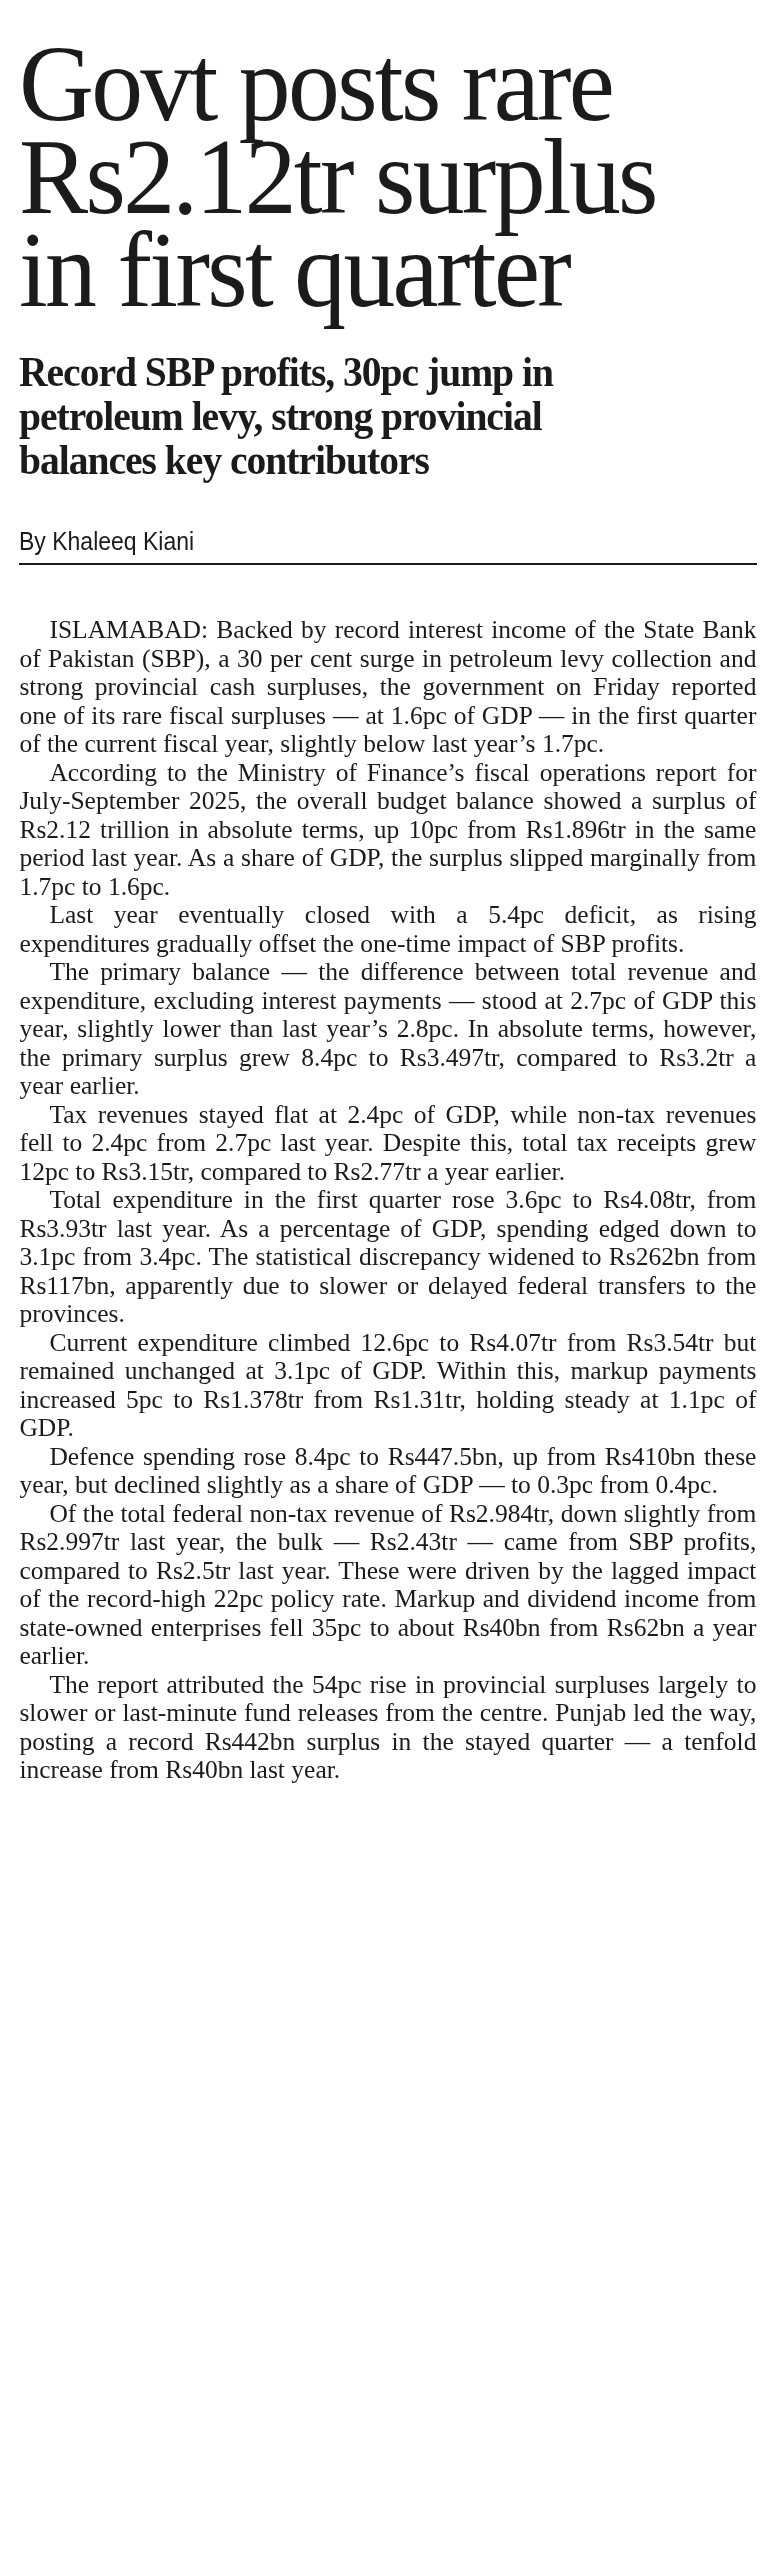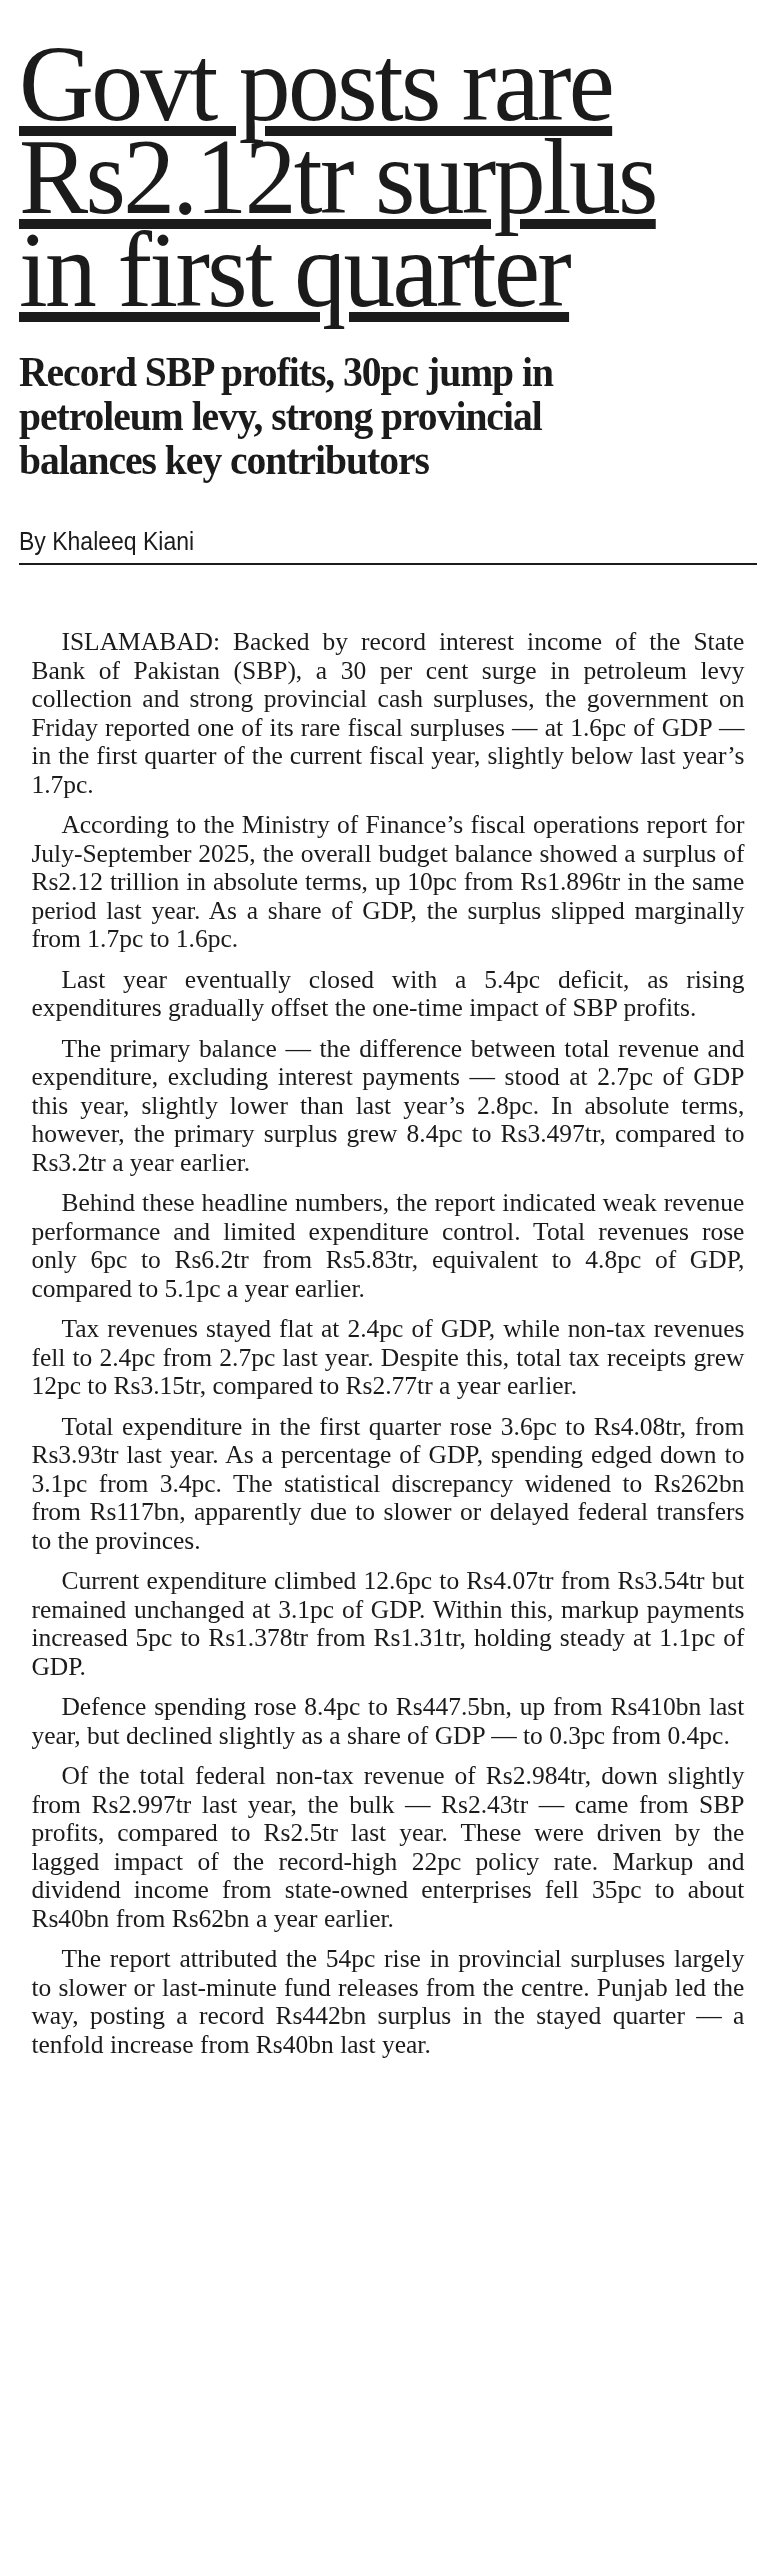--- a/index.html
+++ b/index.html
@@ -1,17 +1,17 @@
 <!DOCTYPE html>
 <html style="font-size:15px"><head>
 <meta charset="utf-8">
 <style>
   html, body { margin:0; padding:0; background:#ffffff; }
   body { width:768px; height:2576px; overflow:hidden; position:relative; color:#1b1b1b; }
-  .article { position:absolute; left:19.4px; top:0; width:737px;text-decoration:underline; }
+  .article { position:absolute; left:19.4px; top:0; width:737px; }
   .headline {
     font-family:"Liberation Serif", serif;
     font-size:108px; line-height:93px;
     letter-spacing:-2.8px;
     margin:0; padding-top:37px;
     font-weight:normal;
     transform:scaleX(0.96); transform-origin:left top;
     white-space:nowrap;
   }
   .headline span { display:block; }
@@ -31,21 +31,21 @@
     transform:scaleX(0.92); transform-origin:left top;
   }
   .rule { position:absolute; top:563px; left:0; width:738px; height:1.9px; background:#1b1b1b; }
   .body {
     position:absolute; top:616px; left:0; width:737px;
     font-family:"Liberation Serif", serif;
     font-size:25.5px; line-height:28.5px;
     text-align:justify;
     hyphens:manual;
   }
-  .body p { margin:12px; text-indent:30px; }
+  .body p { margin:0; text-indent:30px; }
 </style>
 </head>
 <body>
 
 <article class="article">
   <h1 class="headline">
     <span>Govt posts rare</span>
     <span>Rs2.12tr surplus</span>
     <span>in first quarter</span>
   </h1>
@@ -57,22 +57,21 @@
   </h2>
 
   <div class="byline">By Khaleeq Kiani</div>
   <div class="rule"></div>
 
   <div class="body">
     <p>ISLAMABAD: Backed by record interest income of the State Bank of Pakistan (SBP), a 30 per cent surge in petroleum levy collection and strong provincial cash surpluses, the government on Friday reported one of its rare fiscal surpluses — at 1.6pc of GDP — in the first quarter of the current fiscal year, slightly below last year’s 1.7pc.</p>
     <p>According to the Ministry of Finance’s fiscal opera­tions report for July-September 2025, the overall budget balance showed a surplus of Rs2.12 trillion in absolute terms, up 10pc from Rs1.896tr in the same period last year. As a share of GDP, the surplus slipped marginally from 1.7pc to 1.6pc.</p>
     <p>Last year eventually closed with a 5.4pc deficit, as ris­ing expenditures gradually offset the one-time impact of SBP profits.</p>
     <p>The primary balance — the difference between total revenue and expenditure, excluding interest payments — stood at 2.7pc of GDP this year, slightly lower than last year’s 2.8pc. In absolute terms, however, the pri­mary surplus grew 8.4pc to Rs3.497tr, compared to Rs3.2tr a year earlier.</p>
-    <p>Behind these headline numbers, the report indicated weak revenue performance and limited expenditure control. Total revenues rose only 6pc to Rs6.2tr from Rs5.83tr, equivalent to 4.8pc of GDP, compared to 5.1pc a year earlier.</p>
     <p>Tax revenues stayed flat at 2.4pc of GDP, while non-tax revenues fell to 2.4pc from 2.7pc last year. Despite this, total tax receipts grew 12pc to Rs3.15tr, compared to Rs2.77tr a year earlier.</p>
     <p>Total expenditure in the first quarter rose 3.6pc to Rs4.08tr, from Rs3.93tr last year. As a percentage of GDP, spending edged down to 3.1pc from 3.4pc. The sta­tistical discrepancy widened to Rs262bn from Rs117bn, apparently due to slower or delayed federal transfers to the provinces.</p>
     <p>Current expenditure climbed 12.6pc to Rs4.07tr from Rs3.54tr but remained unchanged at 3.1pc of GDP. Within this, markup payments increased 5pc to Rs1.378tr from Rs1.31tr, holding steady at 1.1pc of GDP.</p>
-    <p>Defence spending rose 8.4pc to Rs447.5bn, up from Rs410bn last year, but declined slightly as a share of GDP — to 0.3pc from 0.4pc.</p>
+    <p>Defence spending rose 8.4pc to Rs447.5bn, up from Rs410bn these year, but declined slightly as a share of GDP — to 0.3pc from 0.4pc.</p>
     <p>Of the total federal non-tax revenue of Rs2.984tr, down slightly from Rs2.997tr last year, the bulk — Rs2.43tr — came from SBP profits, compared to Rs2.5tr last year. These were driven by the lagged impact of the record-high 22pc policy rate. Markup and dividend income from state-owned enterprises fell 35pc to about Rs40bn from Rs62bn a year earlier.</p>
     <p>The report attributed the 54pc rise in provincial sur­pluses largely to slower or last-minute fund releases from the centre. Punjab led the way, posting a record Rs442bn surplus in the stayed quarter — a tenfold increase from Rs40bn last year.</p>
   </div>
 </article>
 
 
 </body></html>

